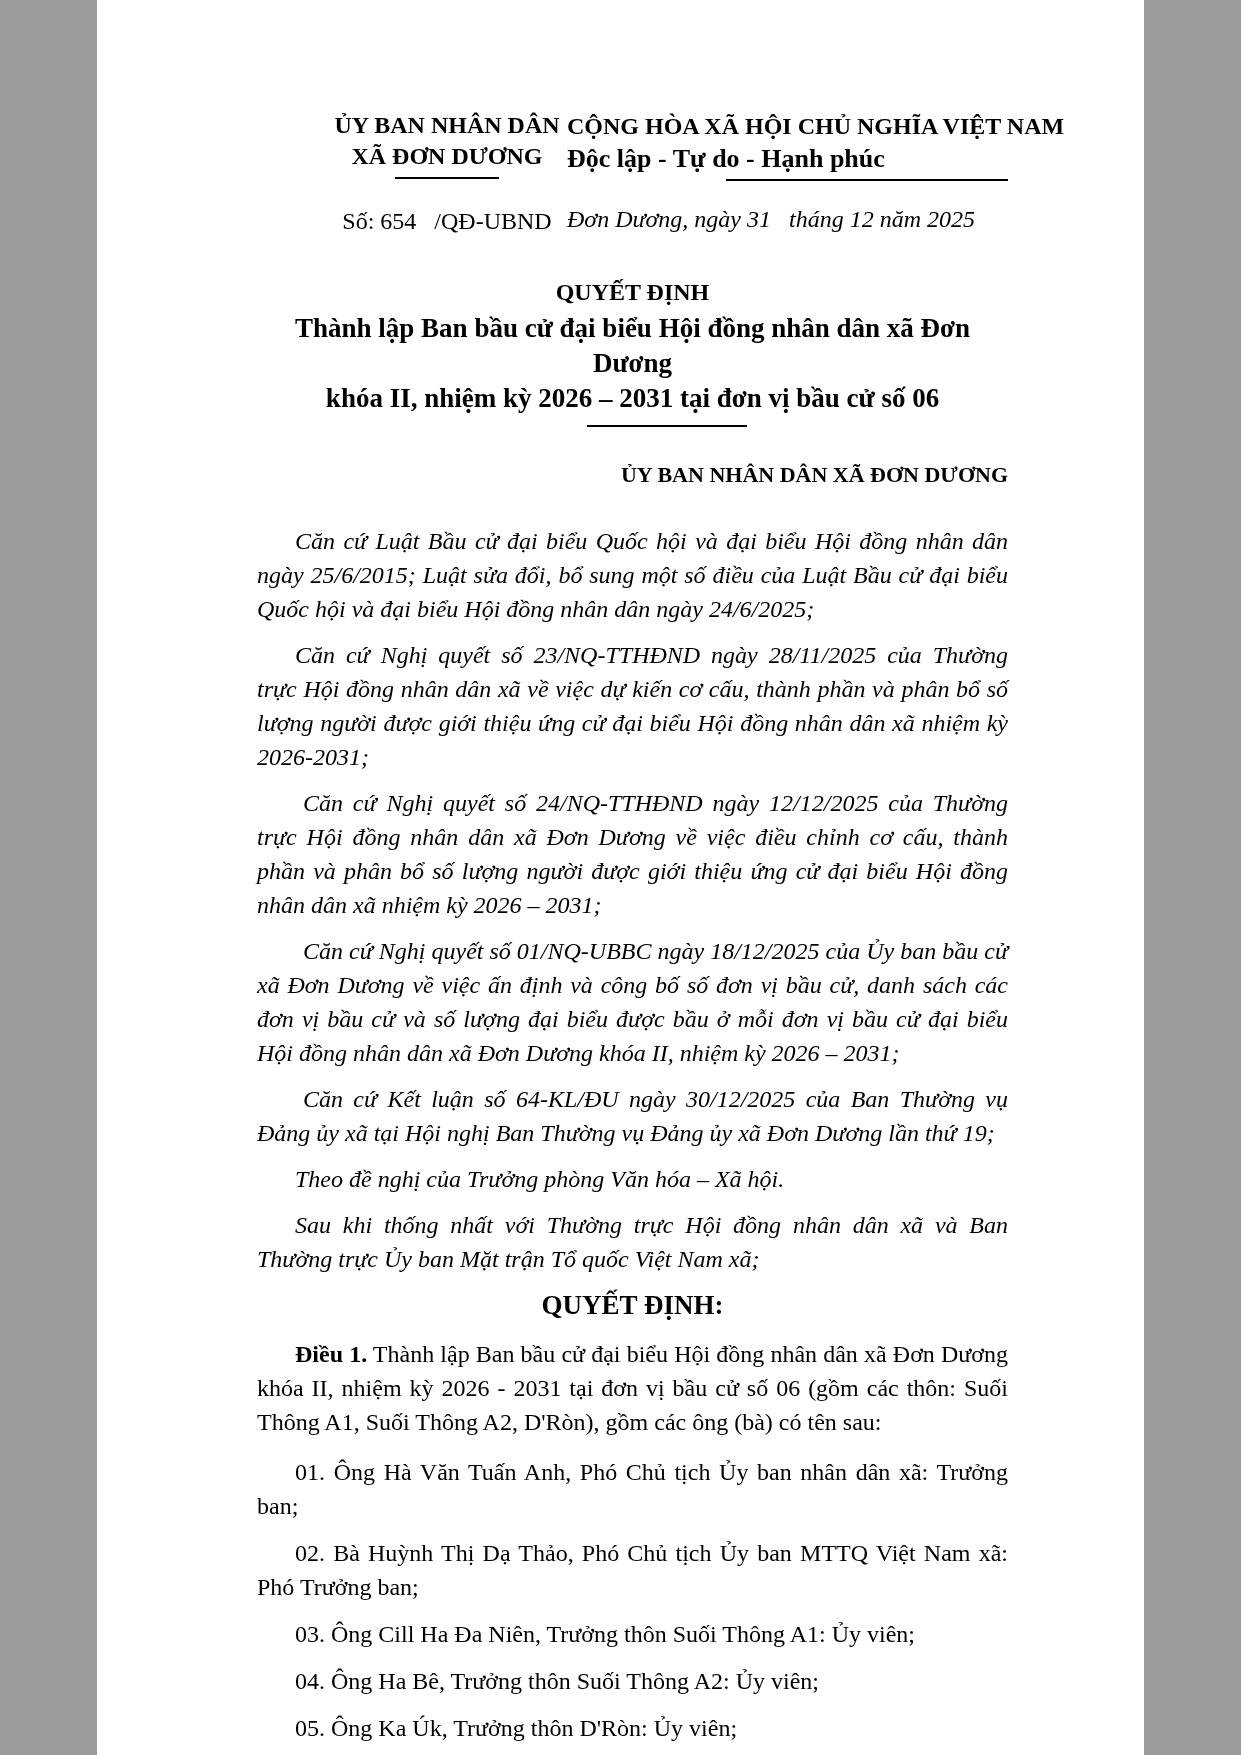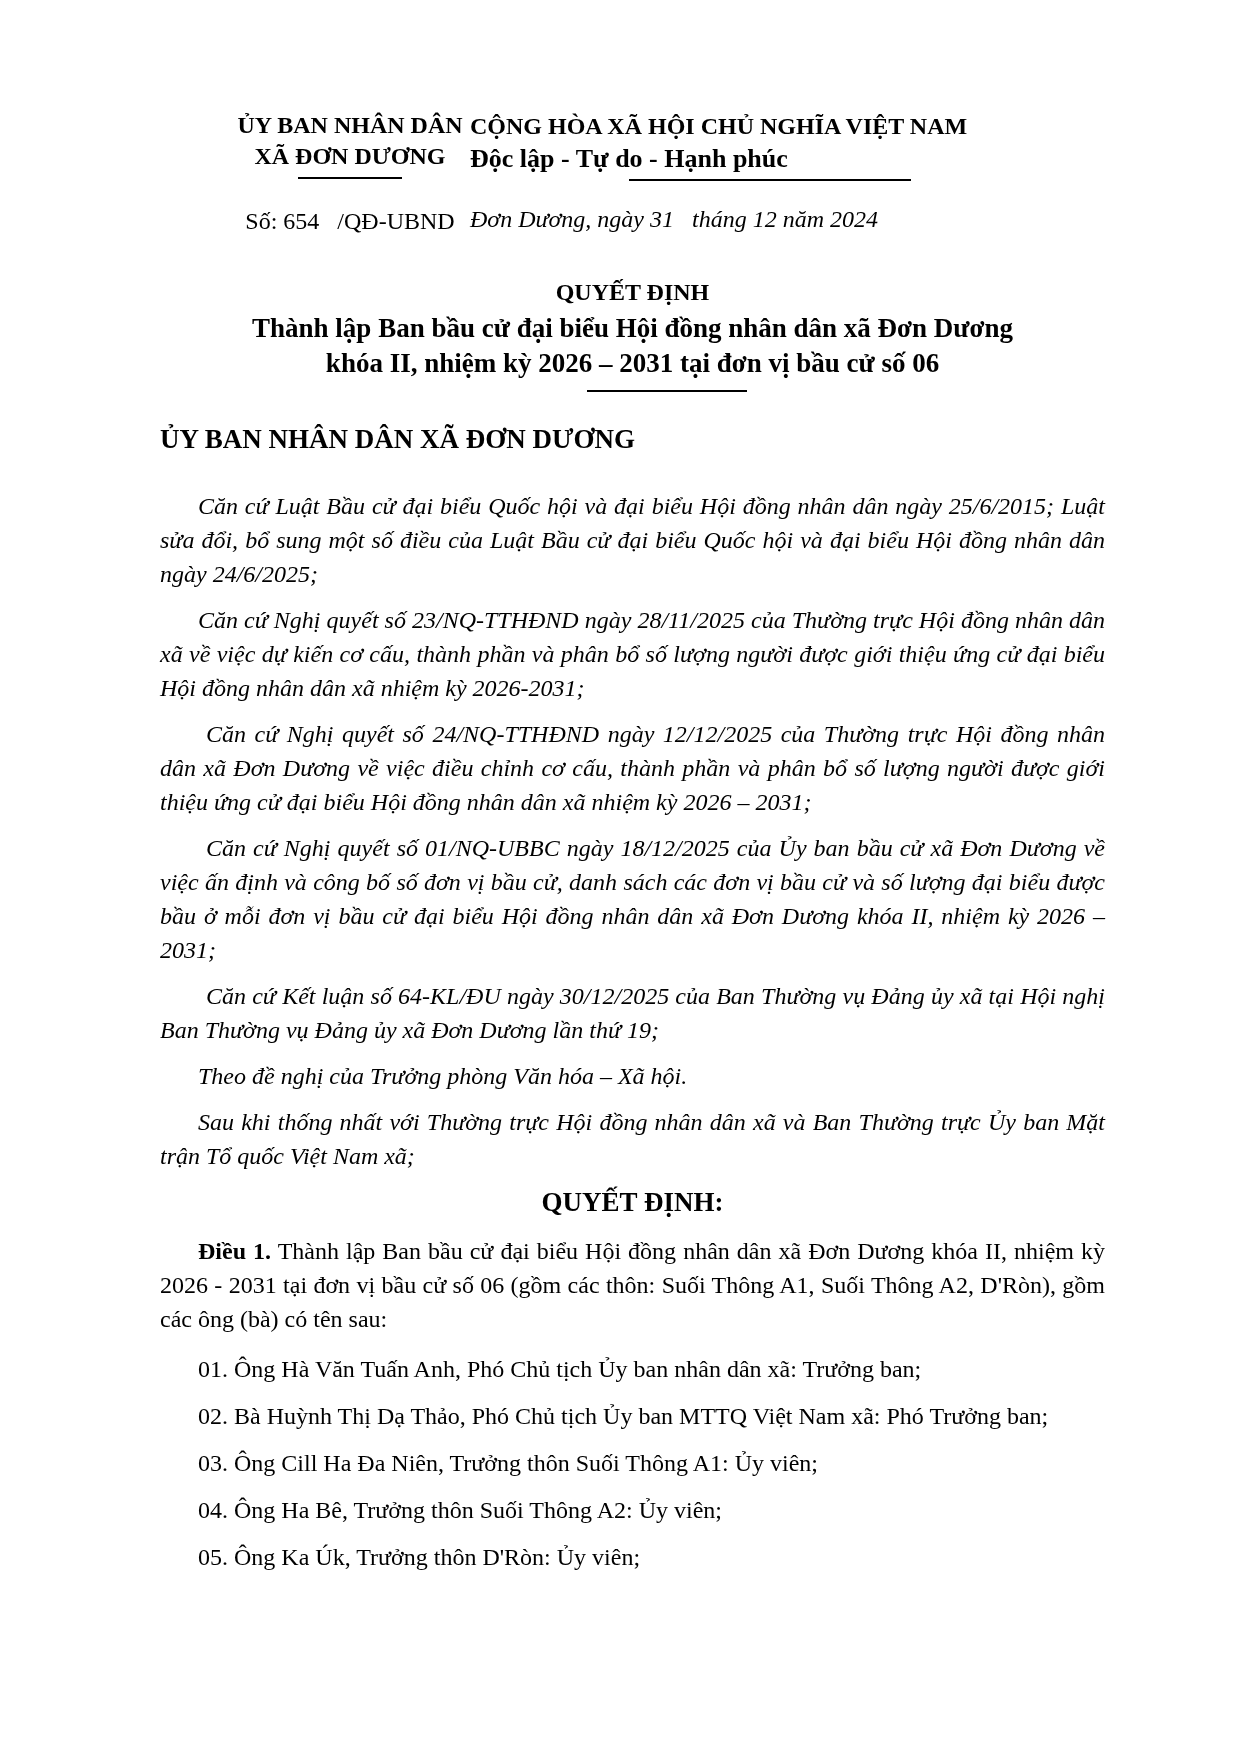--- a/index.html
+++ b/index.html
@@ -1,20 +1,20 @@
 <!DOCTYPE html>
 <html lang="vi"><head>
 <meta charset="utf-8">
 <style>
   * { margin: 0; padding: 0; box-sizing: border-box; }
   html, body { background: #9b9b9b; }
   body { display: flex; justify-content: center; }
   .page {
     position: relative;
-    width: 1241px;
+    width: 1047px;
     height: 1755px;
     background: #ffffff;
     color: #000000;
     font-family: "Liberation Serif", "DejaVu Serif", serif;
     padding: 110px 136px 60px 160px;
   }
   
   .doc-header { position: relative; height: 150px; }
   .issuer-block {
     position: absolute; left: -10px; top: 0;
@@ -44,21 +44,21 @@
   }
   
   .title-block { text-align: center; margin-top: 14px; }
   .title-main { font-weight: bold; font-size: 24px; line-height: 37px; }
   .title-sub  { font-weight: bold; font-size: 27px; line-height: 35px; }
   .title-divider {
     width: 160px; border-top: 2px solid #000;
     margin: 9px auto 0 auto; transform: translateX(34px);
   }
   .authority-heading {
-    text-align: left; font-weight: bold; font-size: 27px;
+    text-align: right; font-weight: bold; font-size: 22px;
     margin-top: 30px; line-height: 35px;
   }
   
   .recitals { margin-top: 32px; }
   p.recital {
     font-style: italic; font-size: 24px; line-height: 34px;
     text-align: justify; text-indent: 38px; margin-bottom: 12px;
   }
   p.recital.deep-indent { text-indent: 46px; }
   .decision-command {
@@ -84,21 +84,21 @@
     <div class="issuer-block">
       <div class="issuer-line">ỦY BAN NHÂN DÂN</div>
       <div class="issuer-line">XÃ ĐƠN DƯƠNG</div>
       <div class="issuer-divider"></div>
       <div class="doc-number">Số: 654   /QĐ-UBND</div>
     </div>
     <div class="national-block">
       <div class="national-title">CỘNG HÒA XÃ HỘI CHỦ NGHĨA VIỆT NAM</div>
       <div class="national-motto">Độc lập - Tự do - Hạnh phúc</div>
       <div class="motto-divider"></div>
-      <div class="place-dateline">Đơn Dương, ngày 31   tháng 12 năm 2024</div>
+      <div class="place-dateline">Đơn Dương, ngày 31   tháng 12 năm 2025</div>
     </div>
   </div>
 
   <div class="title-block">
     <div class="title-main">QUYẾT ĐỊNH</div>
     <div class="title-sub">Thành lập Ban bầu cử đại biểu Hội đồng nhân dân xã Đơn Dương</div>
     <div class="title-sub">khóa II, nhiệm kỳ 2026 – 2031 tại đơn vị bầu cử số 06</div>
     <div class="title-divider"></div>
   </div>
 

